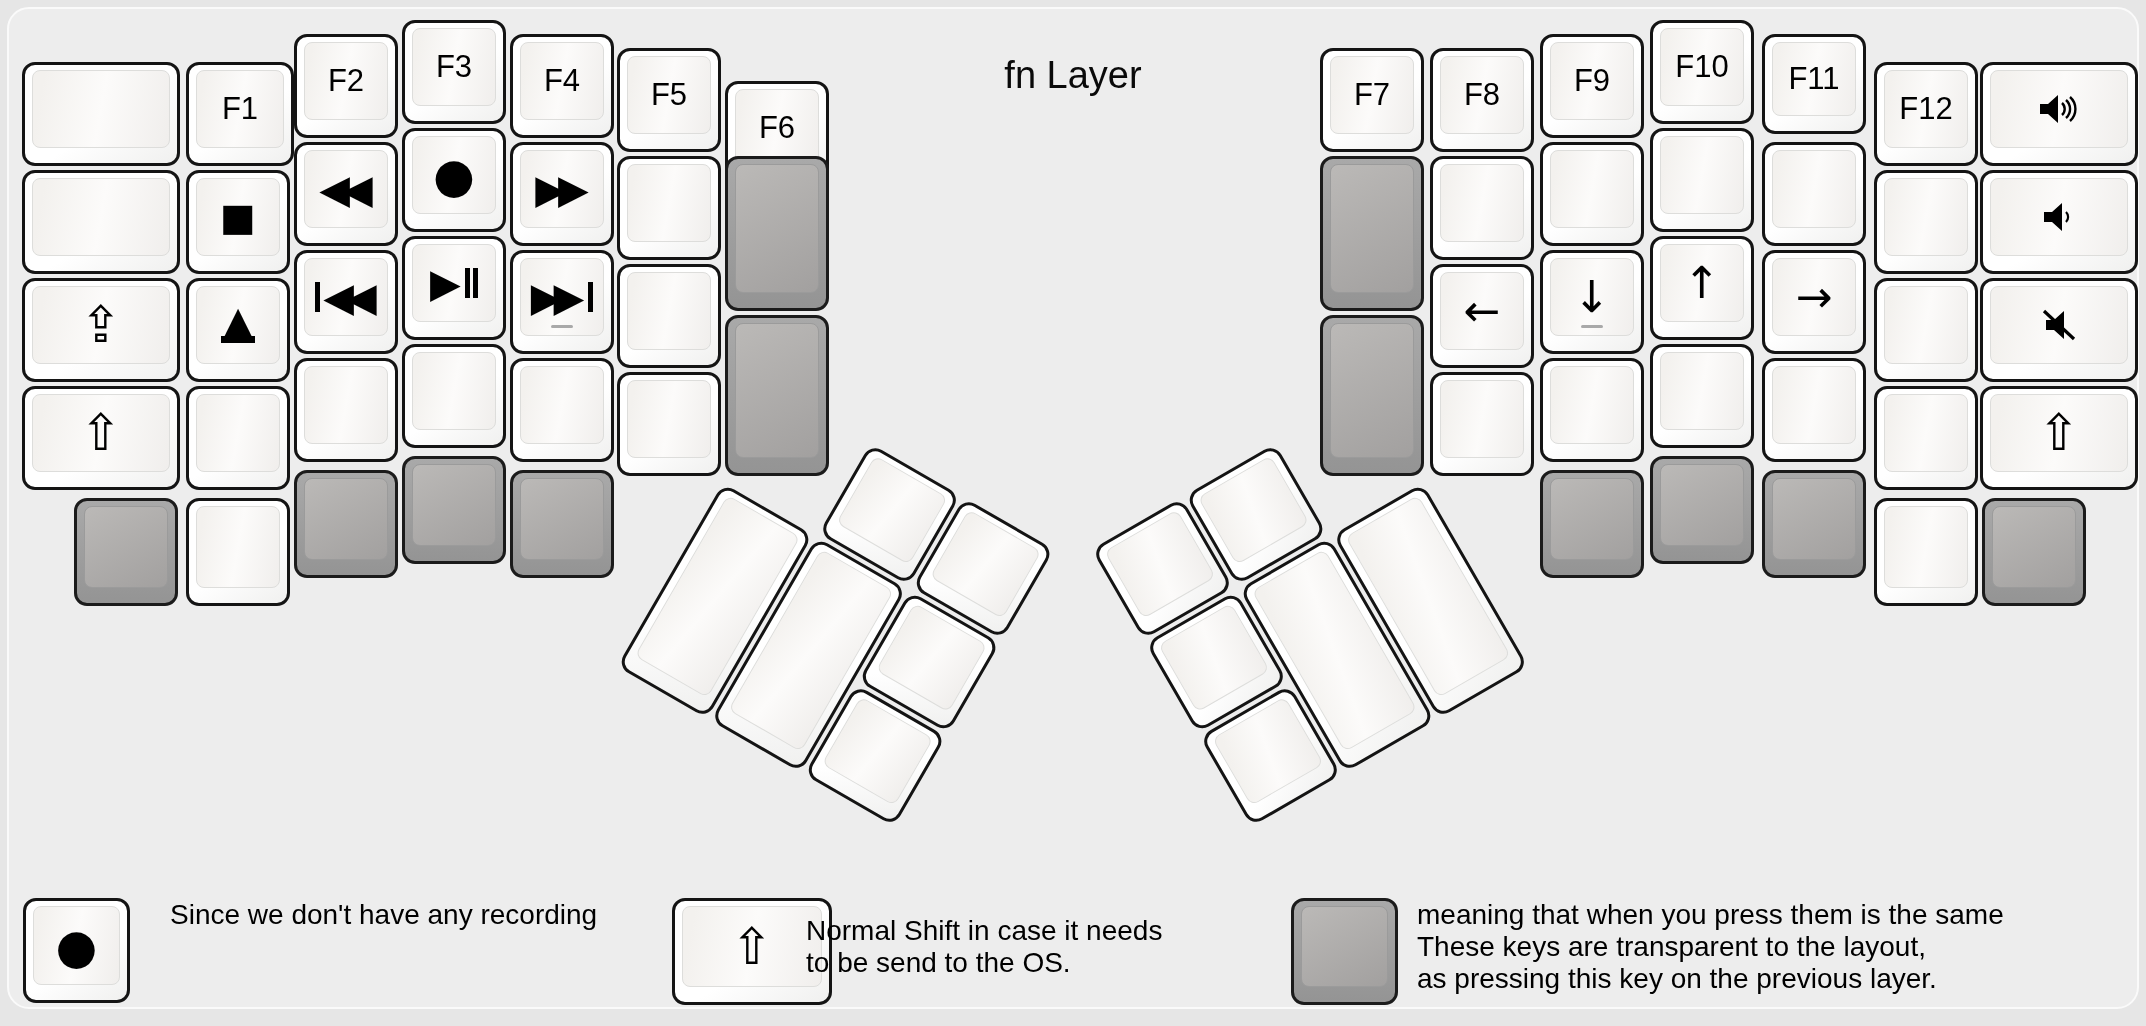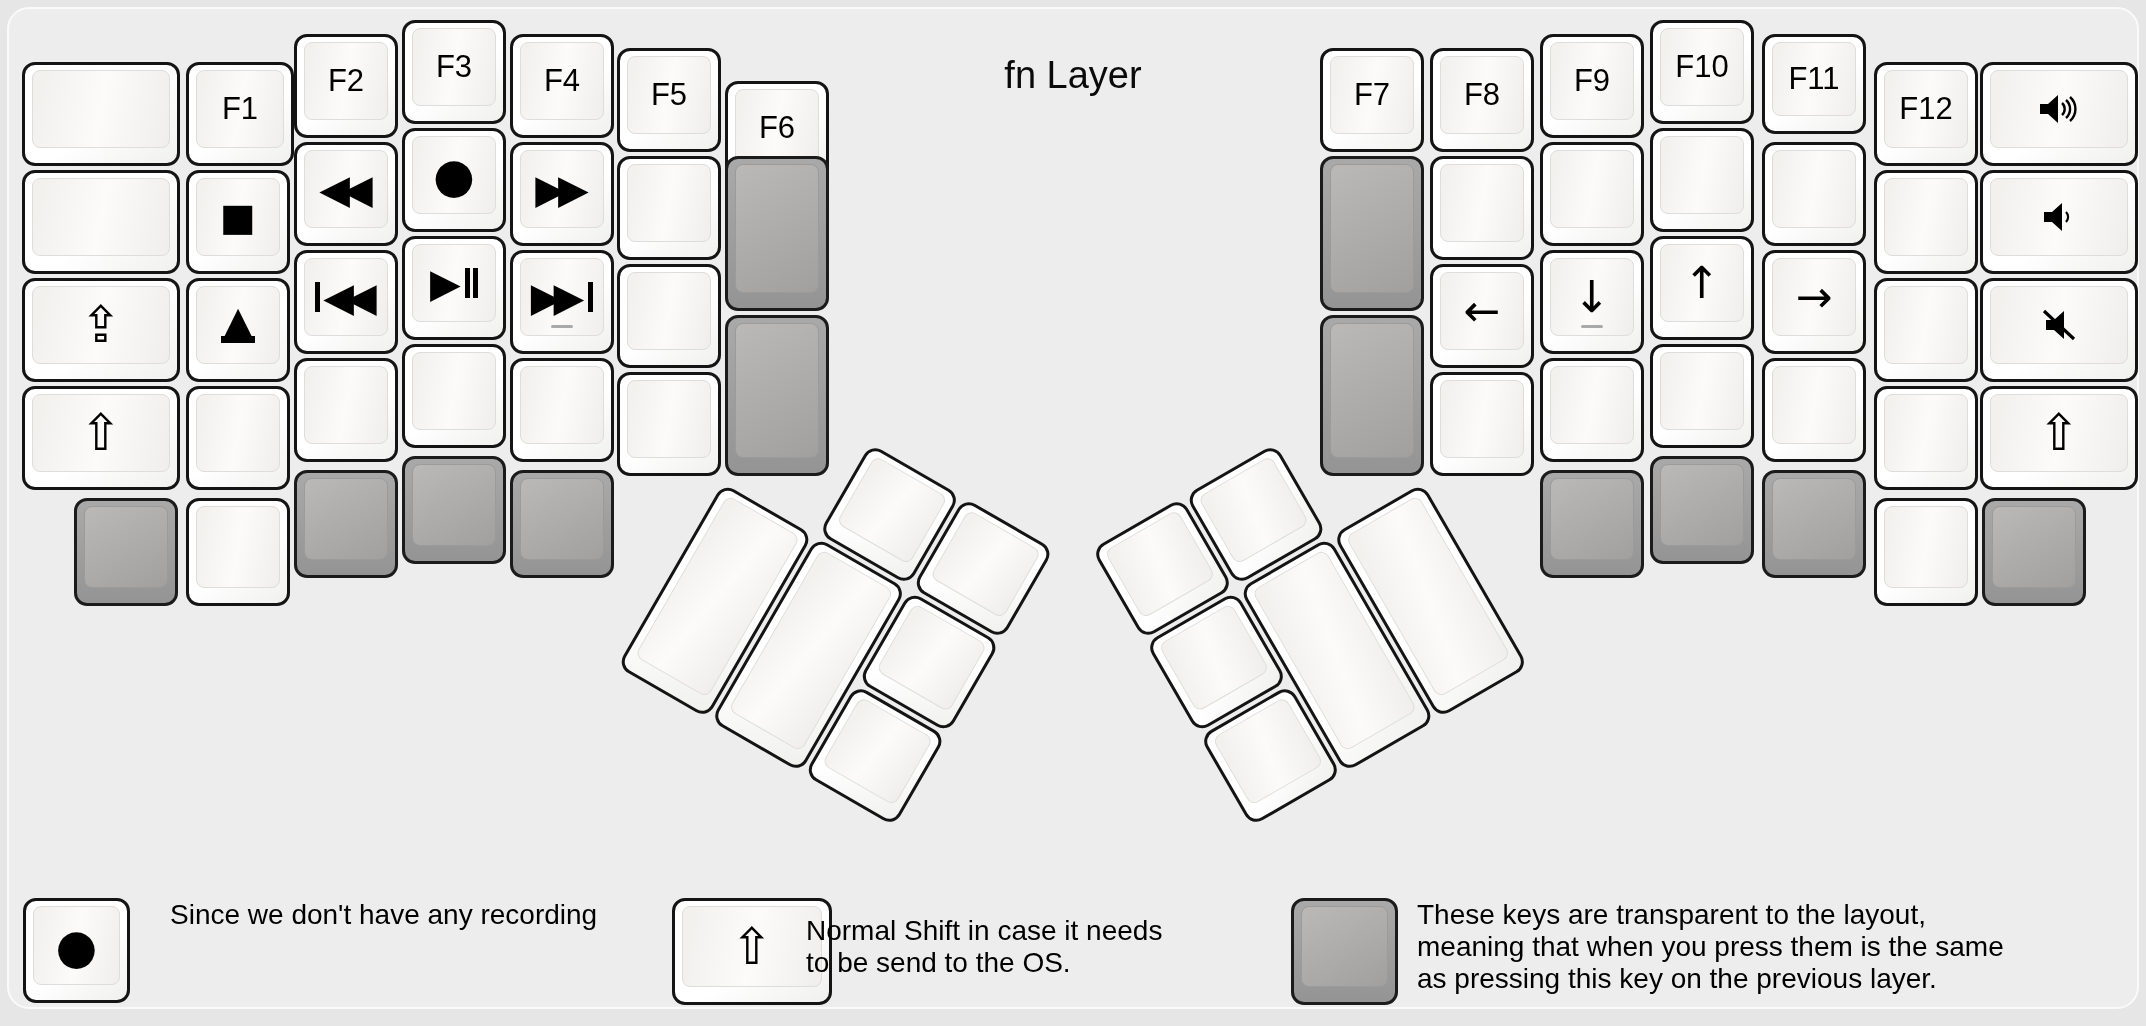--- a/index.html
+++ b/index.html
@@ -387,17 +387,17 @@
     </div>
 
   <div class="legend-text lt1">
     <div>Since we don't have any recording</div>
   </div>
   <div class="legend-text lt2">
     <div>Normal Shift in case it needs</div>
     <div>to be send to the OS.</div>
   </div>
   <div class="legend-text lt3">
+    <div>meaning that when you press them is the same</div>
     <div>These keys are transparent to the layout,</div>
-    <div>meaning that when you press them is the same</div>
     <div>as pressing this key on the previous layer.</div>
   </div>
 </div>
 
 </body></html>

